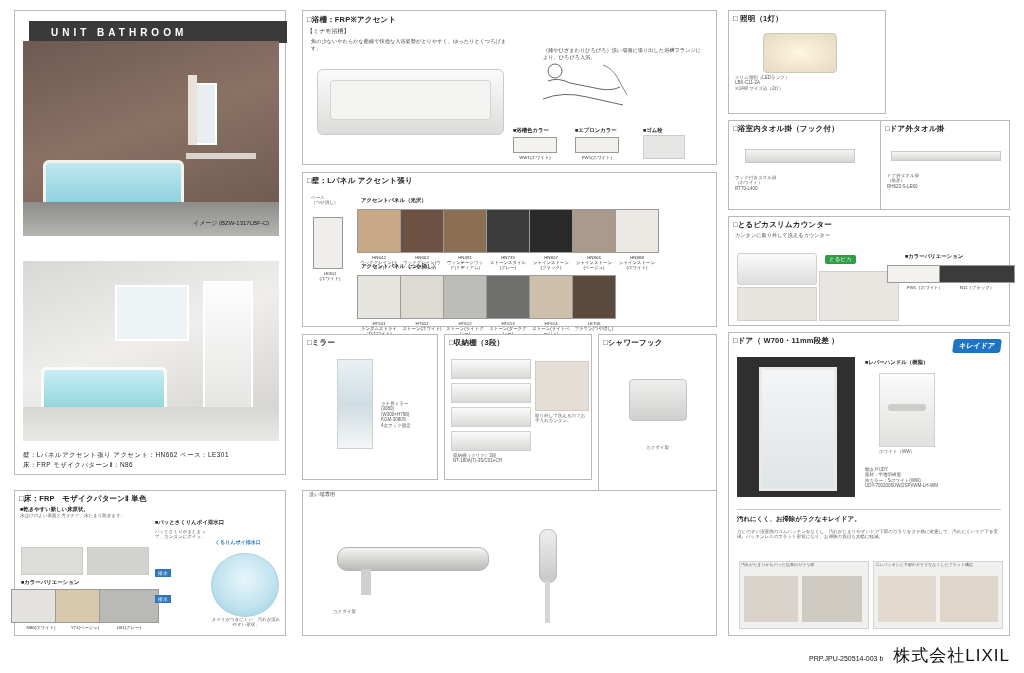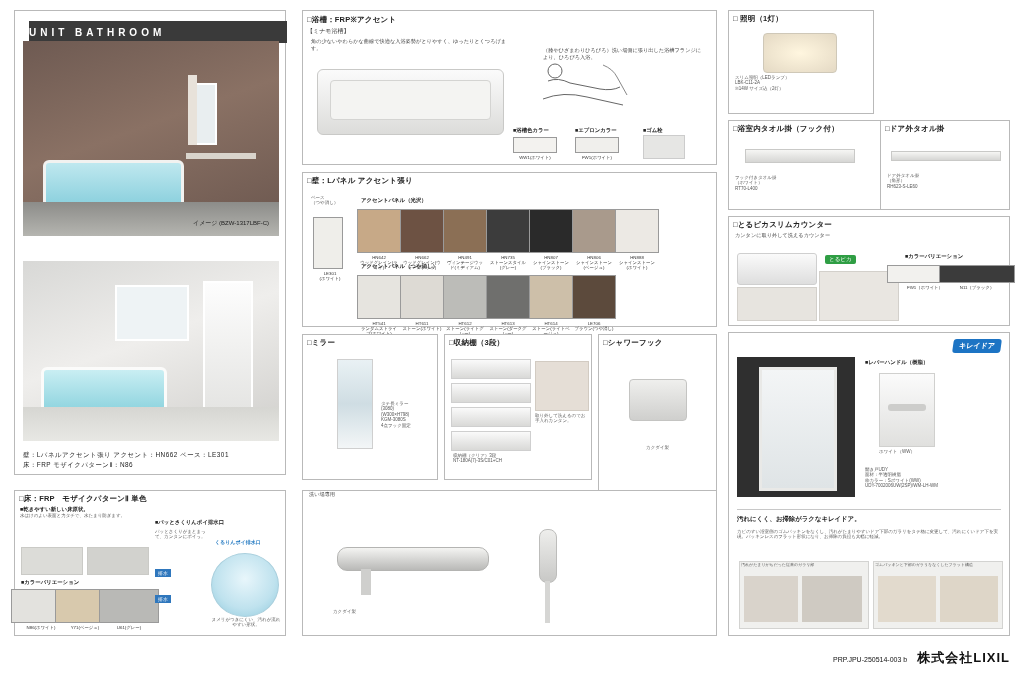--- a/index.html
+++ b/index.html
@@ -3,21 +3,21 @@
 <meta charset="utf-8">
 <style>
   html,body{margin:0;padding:0;background:#ffffff;}
   body{width:1024px;height:673px;font-family:"Liberation Sans",sans-serif;color:#222;overflow:hidden;}
   .page{position:relative;width:1024px;height:673px;}
   .panel{position:absolute;border:1px solid #b9b9b9;background:#fff;box-sizing:border-box;}
   .ttl{font-size:7.5px;font-weight:bold;color:#222;margin:3px 0 2px 4px;letter-spacing:0.2px;}
   .sub{font-size:6px;color:#333;margin:0 0 2px 4px;}
   .tiny{font-size:5.2px;color:#444;line-height:1.25;}
   .micro{font-size:4.5px;color:#555;line-height:1.2;text-align:center;}
-  .hdrbar{position:absolute;left:14px;top:10px;width:258px;height:22px;background:#3a3a3a;color:#fff;font-size:10px;letter-spacing:4px;display:flex;align-items:center;padding-left:0;box-sizing:border-box;font-weight:bold;}
+  .hdrbar{position:absolute;left:14px;top:10px;width:258px;height:22px;background:#3a3a3a;color:#fff;font-size:10px;letter-spacing:4px;display:flex;align-items:center;padding-left:22px;box-sizing:border-box;font-weight:bold;}
   .photo{background:#cfcfcf;position:relative;overflow:hidden;}
   .cap{font-size:6px;color:#222;}
 
   
   #leftPanel{left:14px;top:10px;width:272px;height:465px;border:1px solid #b9b9b9;}
   .bathA{position:absolute;left:8px;top:30px;width:256px;height:195px;background:linear-gradient(160deg,#6e5a52 0%,#8a7164 45%,#6a564e 100%);}
   .bathB{position:absolute;left:8px;top:250px;width:256px;height:180px;background:linear-gradient(160deg,#d8d8d6 0%,#efeeec 45%,#cfcecb 100%);}
   .tubA{position:absolute;left:20px;bottom:18px;width:135px;height:52px;background:linear-gradient(180deg,#bfe8ef,#7ecad9);border-radius:6px;border:3px solid #f2f2f0;}
   .tubB{position:absolute;left:18px;bottom:22px;width:120px;height:46px;background:linear-gradient(180deg,#c9eef3,#86d0dc);border-radius:6px;border:3px solid #fbfbfa;}
   .mirrorA{position:absolute;right:62px;top:42px;width:20px;height:58px;background:#e9eef0;border:2px solid #fff;}
@@ -29,21 +29,21 @@
   
   .sw{width:34px;height:34px;border:1px solid #9a9a9a;box-sizing:border-box;}
   .swwrap{display:flex;flex-direction:column;align-items:center;width:40px;}
   .swname{font-size:4.4px;margin-top:2px;text-align:center;line-height:1.15;color:#333;}
 
   .row{display:flex;}
   .label{font-size:5.4px;font-weight:bold;color:#222;}
   .badge{background:#2f9e44;color:#fff;font-size:5.5px;padding:1px 4px;border-radius:2px;display:inline-block;}
   .badge2{background:#1d74c4;color:#fff;font-size:7px;padding:2px 6px;border-radius:3px;display:inline-block;font-weight:bold;transform:skewX(-8deg);}
   .footer{position:absolute;right:14px;bottom:6px;font-size:7px;color:#111;display:flex;align-items:baseline;gap:10px;}
-  .lixil{font-size:13px;font-weight:bold;letter-spacing:1px;margin-top:8px;}
+  .lixil{font-size:17px;font-weight:normal;letter-spacing:1px;margin-top:8px;}
   .cyanTxt{color:#1d76c0;font-size:5px;font-weight:bold;}
   .blueband{background:#2f77bd;color:#fff;font-size:5px;padding:1px 3px;}
 </style>
 </head>
 <body>
 
 <div class="page">
 
   <div class="panel" id="leftPanel">
     <div class="hdrbar">UNIT BATHROOM</div>
@@ -243,21 +243,21 @@
 
   <div class="panel" style="left:302px;top:490px;width:415px;height:146px;">
     <div class="tiny" style="margin-left:6px;">洗い場専用</div>
     <div style="position:absolute;left:34px;top:56px;width:150px;height:22px;background:linear-gradient(180deg,#f4f4f2,#b9b9b7);border:1px solid #b4b4b2;border-radius:10px;"></div>
     <div style="position:absolute;left:58px;top:78px;width:10px;height:26px;background:#cfcfcd;"></div>
     <div style="position:absolute;left:236px;top:38px;width:16px;height:52px;background:linear-gradient(180deg,#eeeeec,#c8c8c6);border-radius:8px;border:1px solid #bdbdbb;"></div>
     <div style="position:absolute;left:242px;top:90px;width:5px;height:42px;background:#d6d6d4;"></div>
     <div class="micro" style="position:absolute;left:30px;top:118px;text-align:left;">カクダイ製</div>
   </div>
 
-  <div class="panel" style="left:728px;top:10px;width:146px;height:104px;">
+  <div class="panel" style="left:728px;top:10px;width:158px;height:104px;">
     <div class="ttl">□ 照明（1灯）</div>
     <div style="position:absolute;left:34px;top:22px;width:72px;height:38px;background:radial-gradient(ellipse at 50% 50%,#fff6df,#e4d9c4);border:1px solid #cfc8b8;border-radius:4px;"></div>
     <div class="micro" style="position:absolute;left:6px;top:64px;text-align:left;white-space:pre-line;">スリム照明（LEDランプ）
 LBK-C11-2A
 ※14W サイズ込（2灯）</div>
   </div>
 
 
   <div class="panel" style="left:728px;top:120px;width:170px;height:90px;">
     <div class="ttl">□浴室内タオル掛（フック付）</div>
@@ -289,20 +289,21 @@
           <div class="swname" style="white-space: pre-line;">FW1（ホワイト）</div>
         </div>
         <div class="swwrap">
           <div class="sw" style="background: rgb(59, 59, 59); width: 76px; height: 18px;"></div>
           <div class="swname" style="white-space: pre-line;">N11（ブラック）</div>
         </div>
       </div>
   </div>
 
   <div class="panel" style="left:728px;top:332px;width:282px;height:304px;">
+    <div class="ttl">□ドア（ W700・11mm段差 ）</div>
     <div class="badge2" style="position:absolute;right:8px;top:6px;">キレイドア</div>
     <div style="position:absolute;left:8px;top:24px;width:118px;height:140px;background:#2f2f2f;">
       <div style="position:absolute;left:22px;top:10px;width:72px;height:118px;background:linear-gradient(180deg,#f3f5f6,#dfe4e6);border:3px solid #e9e9e7;"></div>
     </div>
     <div class="label" style="position:absolute;left:136px;top:26px;">■レバーハンドル（樹脂）</div>
     <div style="position:absolute;left:150px;top:40px;width:54px;height:72px;background:linear-gradient(180deg,#fbfbfb,#e0e0de);border:1px solid #d0d0ce;">
       <div style="position:absolute;left:8px;top:30px;width:38px;height:7px;background:#cdcdcb;border-radius:3px;"></div>
     </div>
     <div class="micro" style="position:absolute;left:150px;top:116px;">ホワイト（WW）</div>
     <div class="micro" style="position:absolute;left:136px;top:134px;text-align:left;white-space:pre-line;">開き戸UDY

